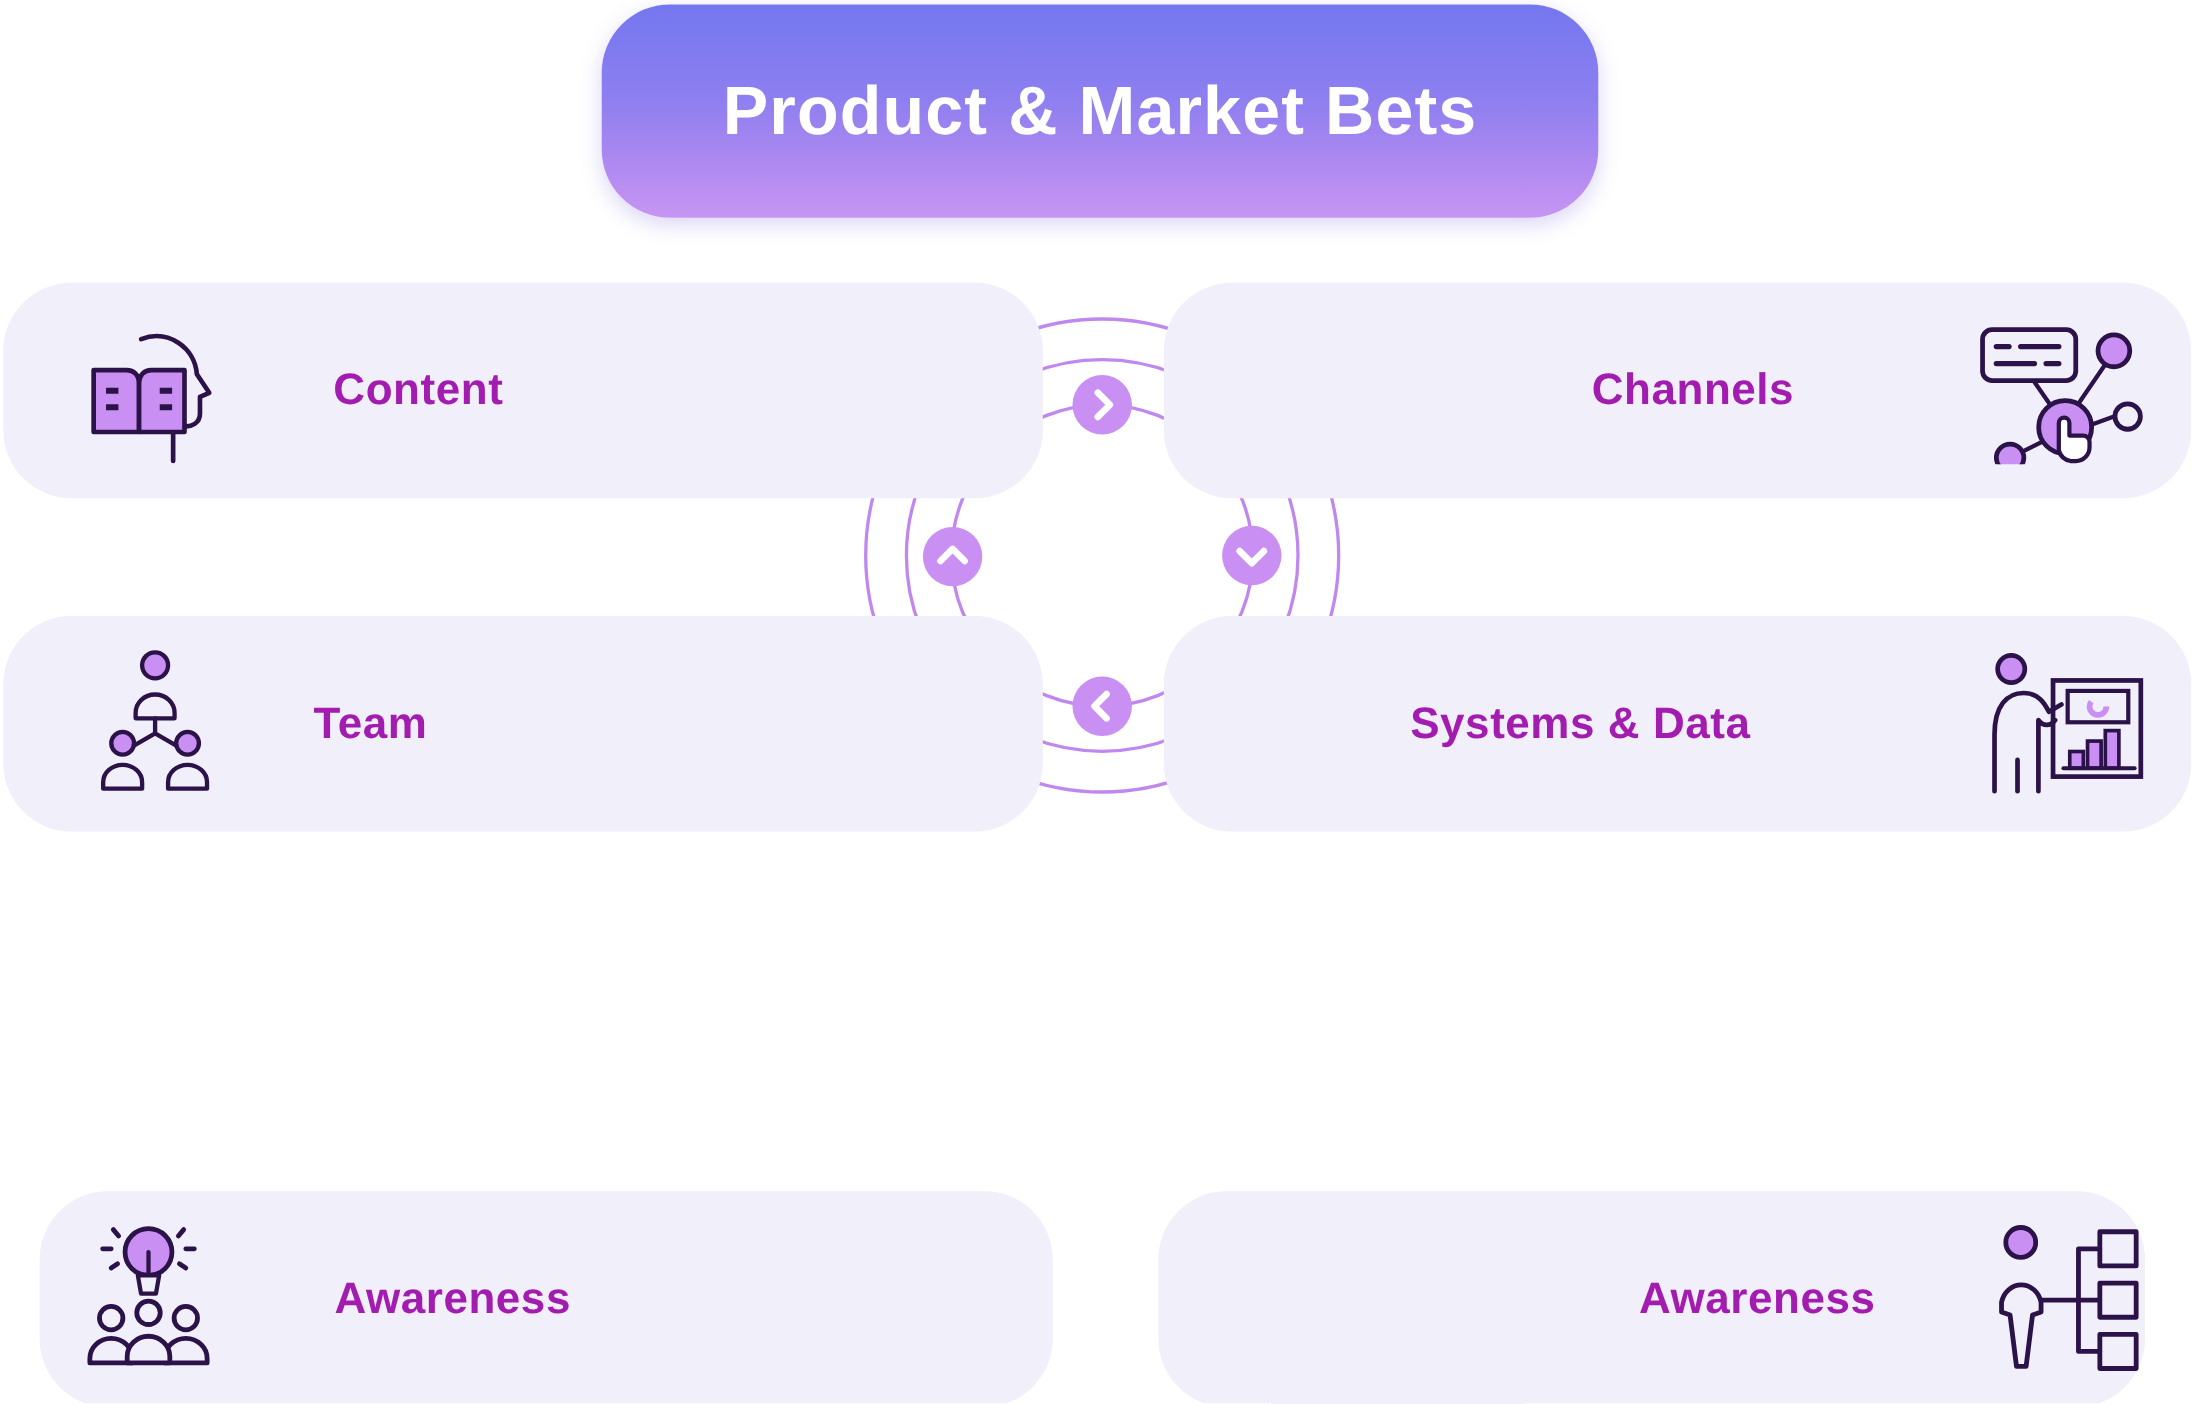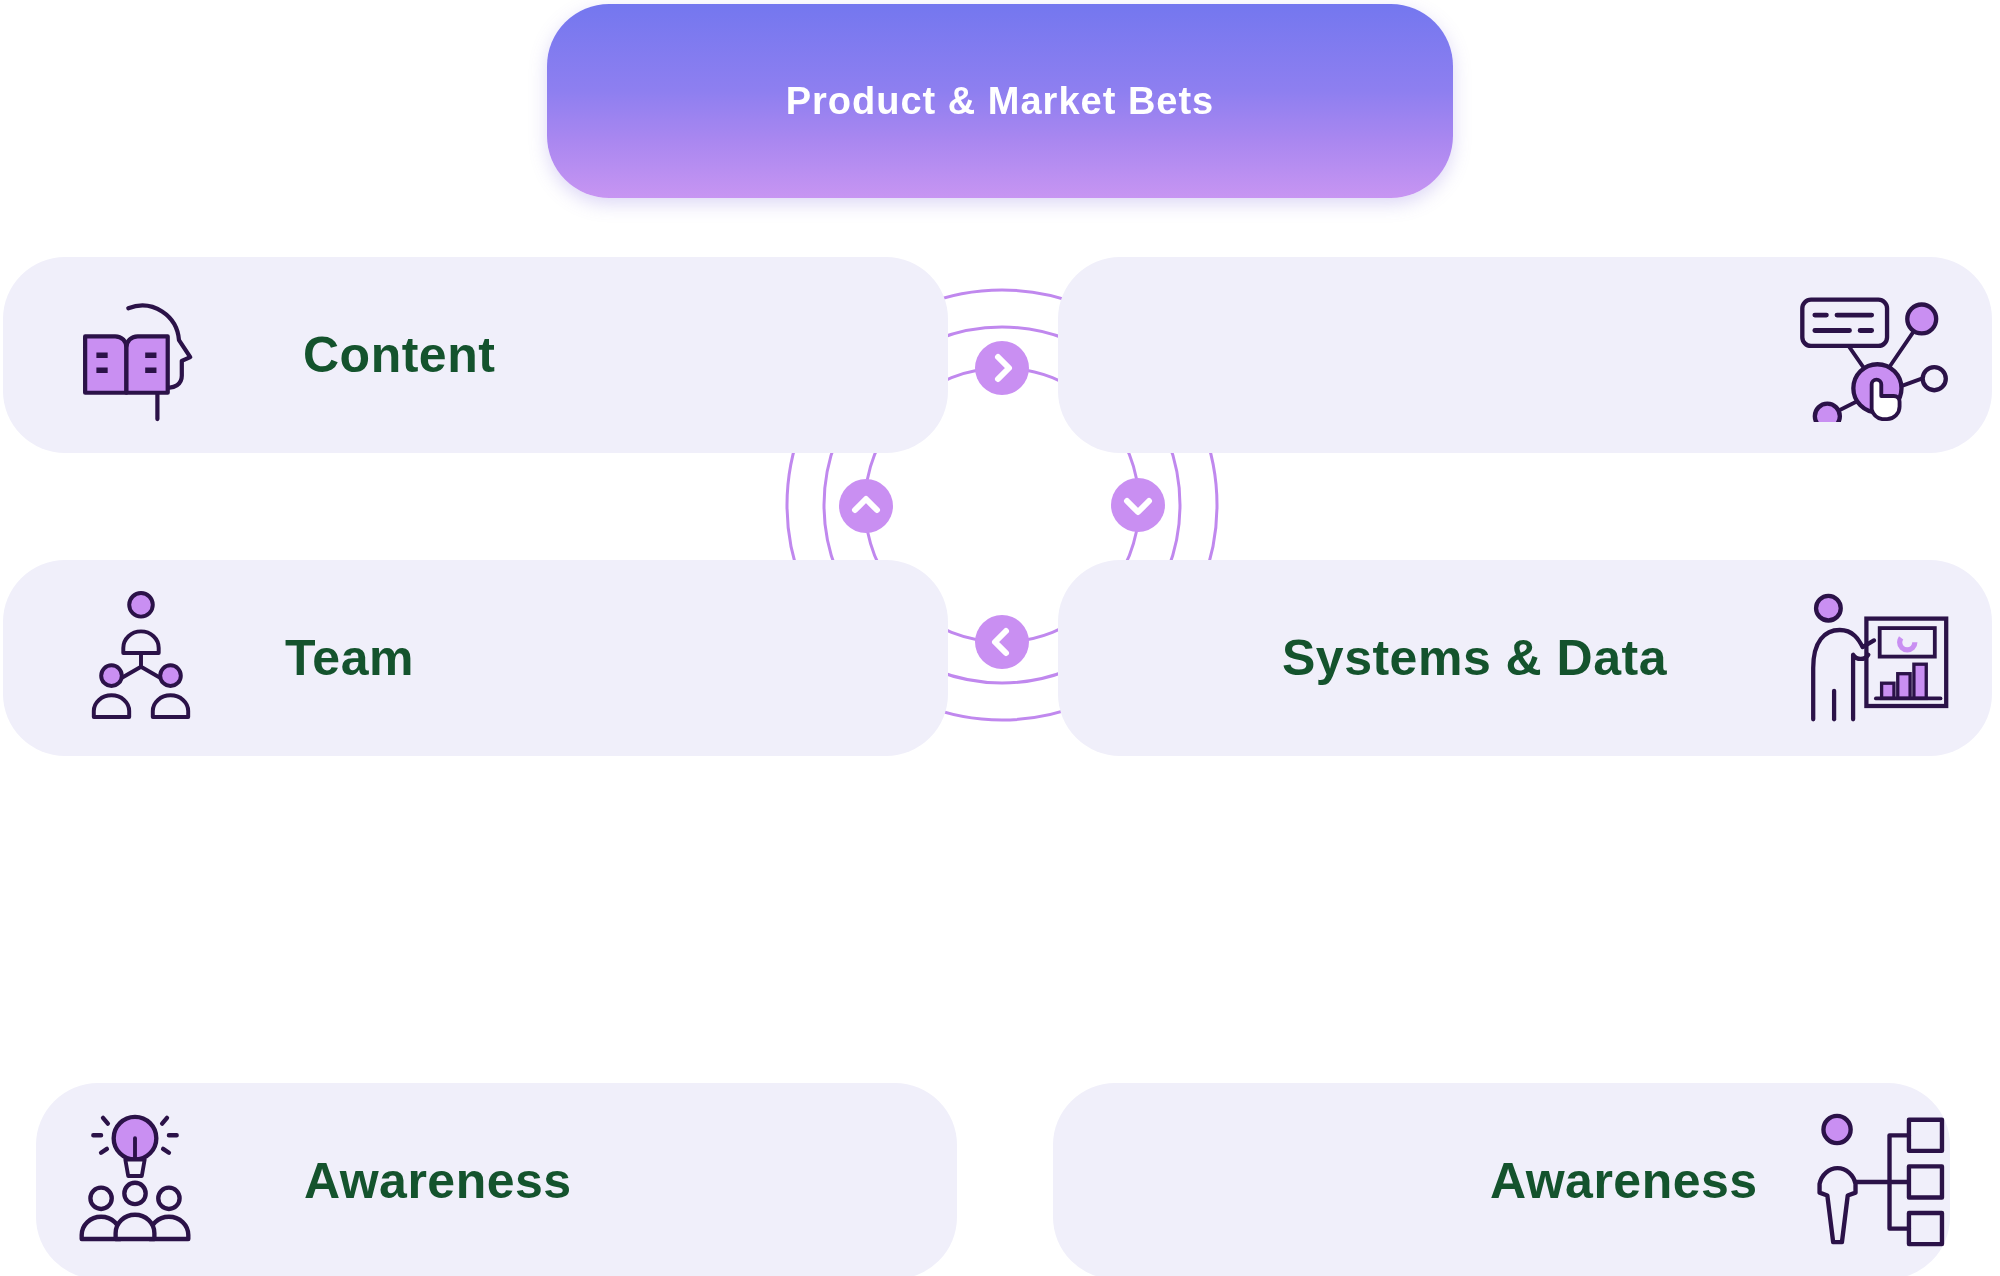--- a/index.html
+++ b/index.html
@@ -15,21 +15,21 @@
     position:absolute;
     display:flex;align-items:center;justify-content:center;
     border-radius:62px;
   }
   #banner-top{
     left:547px;top:4px;width:906px;height:194px;
     background:linear-gradient(180deg,#7477EF 0%,#8E7FF0 45%,#A987F0 70%,#C795F2 100%);
     box-shadow:0 6px 18px rgba(120,100,220,.25);
   }
   #banner-top .banner-label{
-    color:#ffffff;font-size:38px;font-weight:600;letter-spacing:1px;
+    color:#ffffff;font-size:62px;font-weight:600;letter-spacing:1px;
   }
   #banner-mid{
     left:558px;top:826px;width:882px;height:188px;border-radius:54px;
     background:linear-gradient(180deg,#837FEC 0%,#7B74E8 20%,#7B74E8 58%,#8F8AEC 84%,#ABA5F2 100%);
     box-shadow:0 8px 16px rgba(123,116,232,.35);
   }
   #banner-mid .banner-label{
     color:#241543;font-size:60px;font-weight:700;letter-spacing:1px;
   }
   
@@ -38,21 +38,21 @@
     background:#F0EFFA;z-index:2;
   }
   #card-content {left:3px;   top:257px;width:945px;}
   #card-channels{left:1058px;top:257px;width:934px;}
   #card-team    {left:3px;   top:560px;width:945px;}
   #card-systems {left:1058px;top:560px;width:934px;}
   #card-awareness{left:36px; top:1083px;width:921px;}
   #card-pipeline{left:1053px;top:1083px;width:897px;}
   .card-label{
     position:absolute;top:50%;transform:translateY(-50%);
-    color:#14532d;font-size:50px;font-weight:600;letter-spacing:.5px;white-space:nowrap;
+    color:#a21caf;font-size:40px;font-weight:600;letter-spacing:.5px;white-space:nowrap;
   }
   #card-content  .card-label{left:300px;}
   #card-channels .card-label{left:389px;}
   #card-team     .card-label{left:282px;}
   #card-systems  .card-label{left:224px;}
   #card-awareness .card-label{left:268px;}
   #card-pipeline .card-label{left:437px;}
   .icon{position:absolute;}
   #card-content  .icon{left:69px; top:38px;}
   #card-channels .icon{left:740px;top:35px;}
@@ -122,20 +122,21 @@
         <g stroke="#2B1248" stroke-width="5" stroke-linecap="round">
           <path d="M17 24 h12 M40 24 h36 M17 40 h36 M64 40 h12"></path>
         </g>
         <circle cx="128" cy="28" r="15" fill="#C98FF2" stroke="#2B1248" stroke-width="4.5"></circle>
         <circle cx="141" cy="90" r="12" fill="#F0EFFA" stroke="#2B1248" stroke-width="4.5"></circle>
         <circle cx="30" cy="129" r="13" fill="#C98FF2" stroke="#2B1248" stroke-width="4.5"></circle>
         <circle cx="82" cy="100" r="25" fill="#C98FF2" stroke="#2B1248" stroke-width="4.5"></circle>
         <path d="M76 122 V96 a5 5 0 0 1 10 0 v12 h13 a6 6 0 0 1 6 6 v5 a13 13 0 0 1 -13 13 h-5 a14 14 0 0 1 -11 -10 z" fill="#ffffff" stroke="#2B1248" stroke-width="4" stroke-linejoin="round"></path>
       </svg>
     </span>
+    <span class="card-label">Channels</span>
   </div>
 
   <div class="card" id="card-systems">
     <span class="icon">
       <svg width="158" height="133" viewBox="0 0 160 140">
         <rect x="72" y="28" width="84" height="92" fill="#F0EFFA" stroke="#2B1248" stroke-width="4.5"></rect>
         <rect x="86" y="38" width="58" height="30" fill="#F0EFFA" stroke="#2B1248" stroke-width="4"></rect>
         <circle cx="115" cy="53" r="8" fill="none" stroke="#C98FF2" stroke-width="5.5" stroke-dasharray="30 20"></circle>
         <g fill="#C98FF2" stroke="#2B1248" stroke-width="3.5">
           <rect x="88" y="96" width="13" height="16"></rect>

